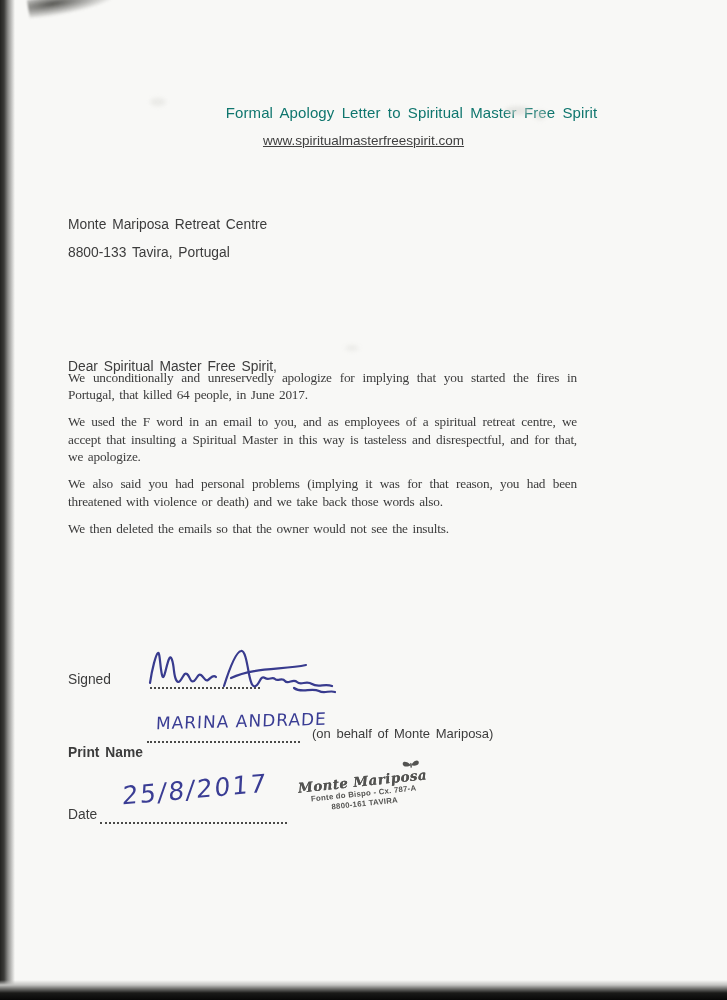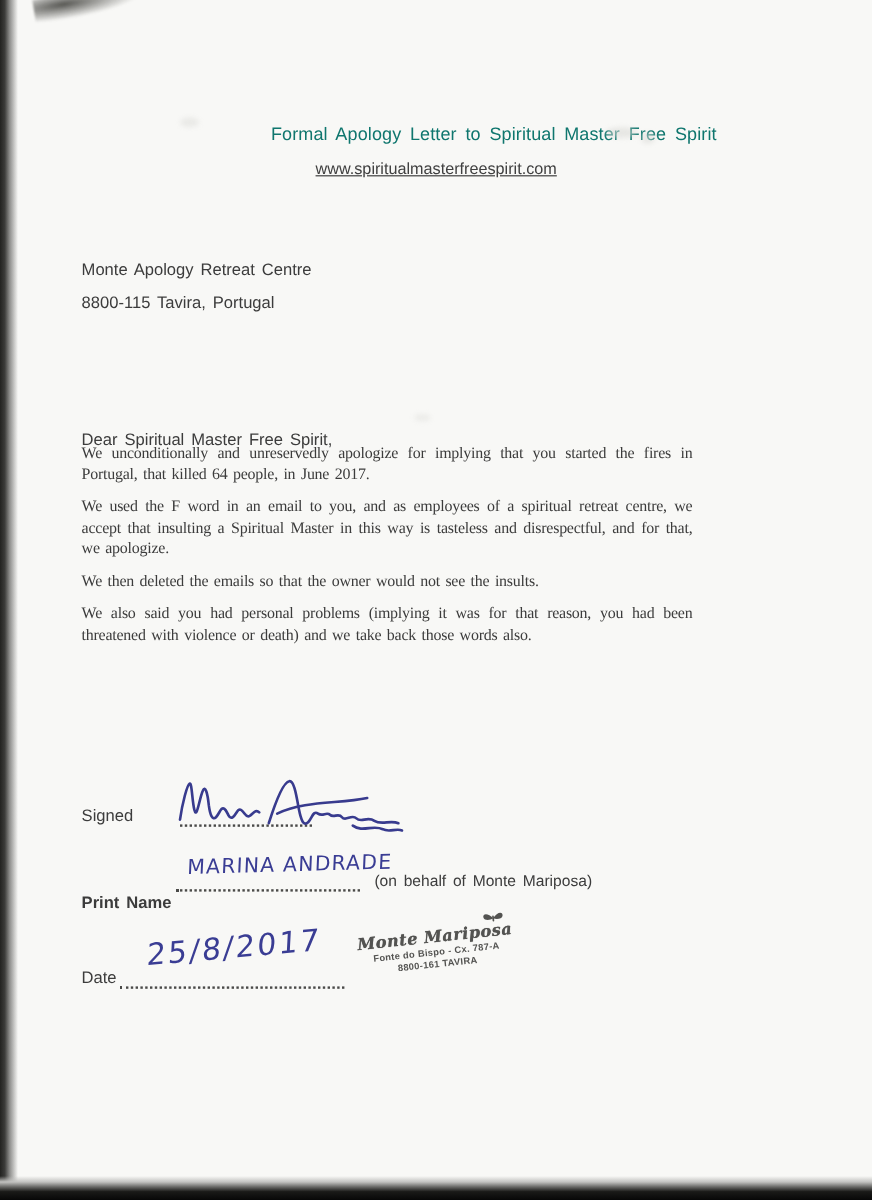--- a/index.html
+++ b/index.html
@@ -91,31 +91,31 @@
   <div class="smudge b"></div>
   <div class="smudge c"></div>
   <div class="smudge d"></div>
 
   <div class="title">Formal Apology Letter to Spiritual Master Free Spirit</div>
   <div class="website">
     <a>www.spiritualmasterfreespirit.com</a>
   </div>
 
   <div class="address">
-    <div>Monte Apology Retreat Centre</div>
-    <div>8800-115 Tavira, Portugal</div>
+    <div>Monte Mariposa Retreat Centre</div>
+    <div>8800-133 Tavira, Portugal</div>
   </div>
 
   <div class="salutation">Dear Spiritual Master Free Spirit,</div>
 
   <div class="bodytext">
     <p>We unconditionally and unreservedly apologize for implying that you started the fires in Portugal, that killed 64 people, in June 2017.</p>
     <p>We used the F word in an email to you, and as employees of a spiritual retreat centre, we accept that insulting a Spiritual Master in this way is tasteless and disrespectful, and for that, we apologize.</p>
+    <p>We also said you had personal problems (implying it was for that reason, you had been threatened with violence or death) and we take back those words also.</p>
     <p>We then deleted the emails so that the owner would not see the insults.</p>
-    <p>We also said you had personal problems (implying it was for that reason, you had been threatened with violence or death) and we take back those words also.</p>
   </div>
 
   <div class="sig-label" style="top:672px;">Signed</div>
   <div class="dots signed"></div>
   <svg class="signature-svg" width="228" height="56" viewBox="0 0 228 56">
     <g fill="none" stroke="#383b8e" stroke-width="2.2" stroke-linecap="round" stroke-linejoin="round">
       <path d="M14,42 C16,28 20,13 22,12 C24,11 24,26 26,34 C28,42 30,25 33,18 C35,13 37,20 38,30 C39,38 41,43 44,40 C47,37 48,31 51,33 C54,35 54,42 58,40 C61,38 62,32 65,34 C68,36 69,41 72,39 C75,37 77,33 80,36"></path>
       <path d="M88,45 C94,26 100,11 105,10 C109,9 111,22 113,33 C115,43 117,48 121,44 C124,41 125,34 129,37 C133,40 136,35 139,38 C142,41 146,36 149,40 C152,44 157,37 161,41 C165,45 170,39 176,43 C182,47 189,42 196,45"></path>
       <path d="M95,37 C118,26 147,29 170,24"></path>
       <path d="M158,47 C166,53 175,46 183,50 C188,53 194,49 199,51"></path>

